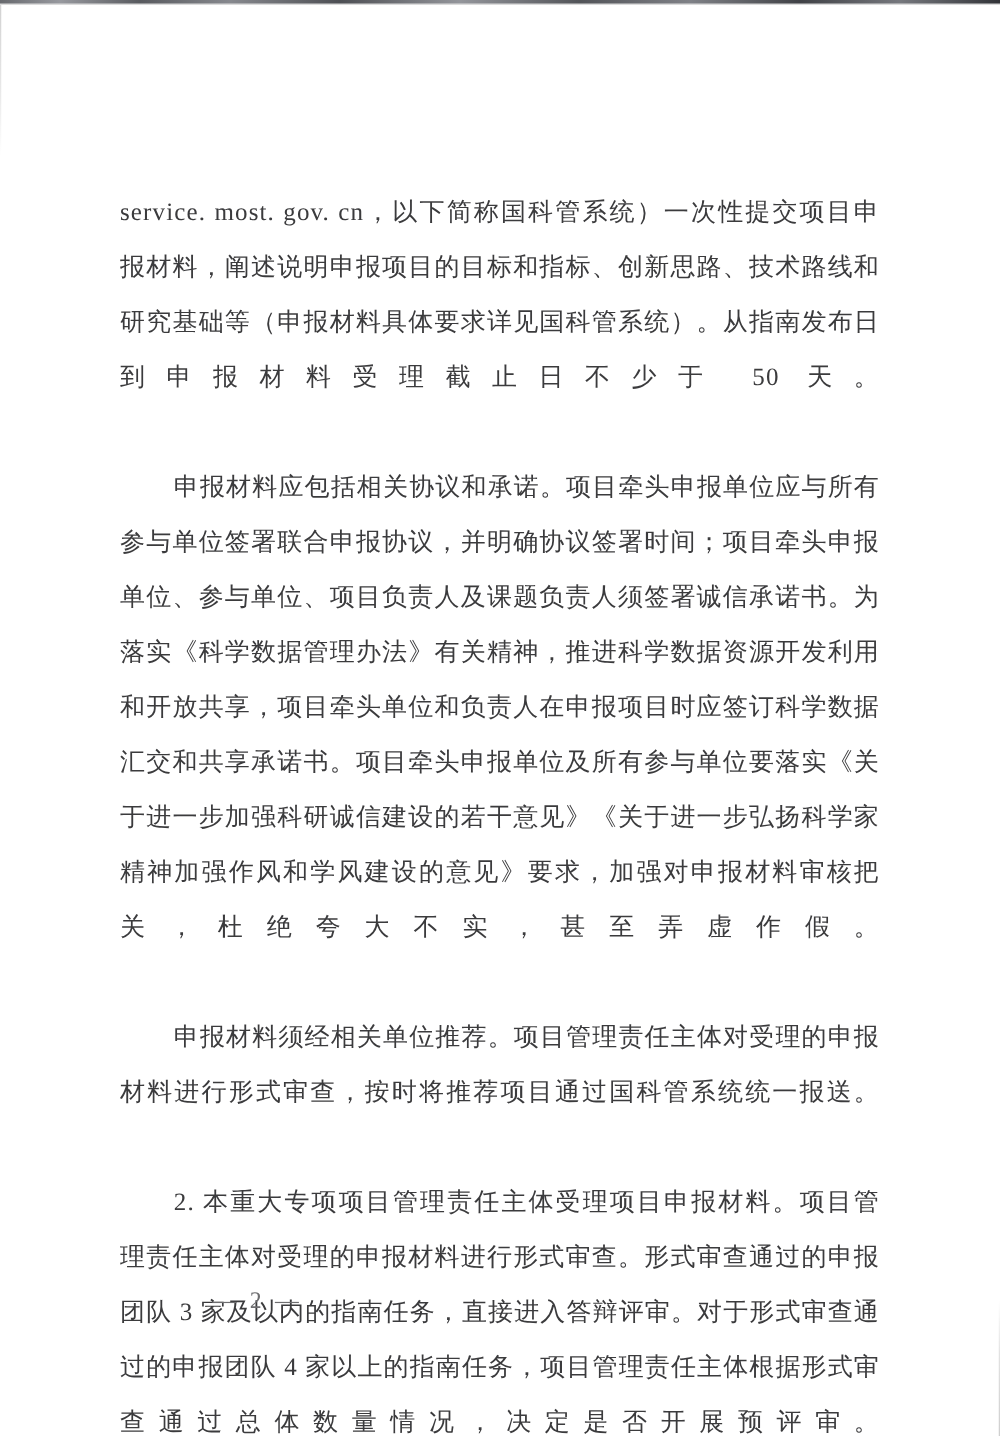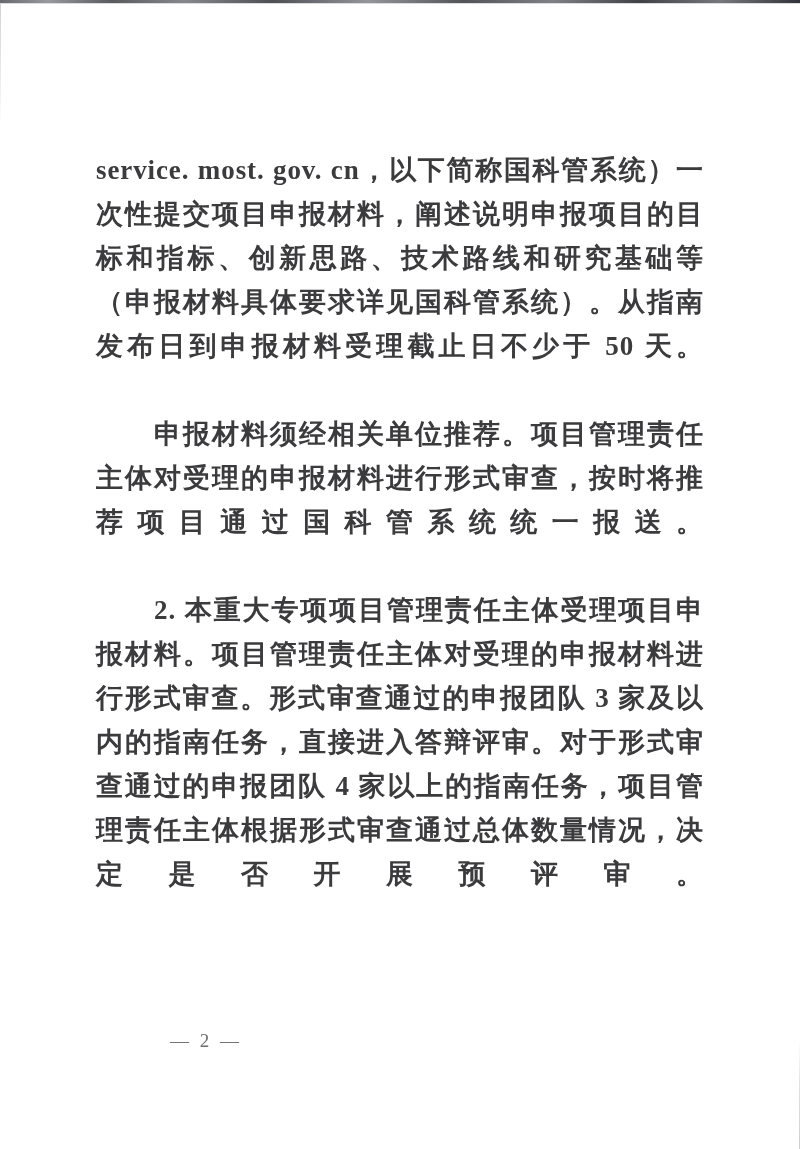--- a/index.html
+++ b/index.html
@@ -74,28 +74,27 @@
     position: absolute;
     left: 96px;
     top: 148px;
     width: 608px;
   }
 
   
   .para {
     margin: 0;
     font-family: "Liberation Serif", "DejaVu Serif", serif;
-    font-size: 27px;
+    font-size: 20px;
     line-height: 44px;
     color: #3b3b3d;
     text-align: justify;
     text-justify: inter-character;
     letter-spacing: 0.9px;
     word-break: break-all;
-    font-weight: bold;
     -webkit-font-smoothing: antialiased;
   }
 
   .para.indent {
     text-indent: 2.15em;
   }
 
   
   .para::after {
     content: "";
@@ -122,20 +121,21 @@
 <div class="page">
 
   <div class="scan-edge-top"></div>
   <div class="scan-edge-top-soft"></div>
   <div class="scan-edge-left"></div>
   <div class="scan-edge-right"></div>
 
   <div class="text-block">
     <p class="para">service. most. gov. cn，以下简称国科管系统）一次性提交项目申报材料，阐述说明申报项目的目标和指标、创新思路、技术路线和研究基础等（申报材料具体要求详见国科管系统）。从指南发布日到申报材料受理截止日不少于 50 天。</p>
 
+    <p class="para indent">申报材料应包括相关协议和承诺。项目牵头申报单位应与所有参与单位签署联合申报协议，并明确协议签署时间；项目牵头申报单位、参与单位、项目负责人及课题负责人须签署诚信承诺书。为落实《科学数据管理办法》有关精神，推进科学数据资源开发利用和开放共享，项目牵头单位和负责人在申报项目时应签订科学数据汇交和共享承诺书。项目牵头申报单位及所有参与单位要落实《关于进一步加强科研诚信建设的若干意见》《关于进一步弘扬科学家精神加强作风和学风建设的意见》要求，加强对申报材料审核把关，杜绝夸大不实，甚至弄虚作假。</p>
 
     <p class="para indent">申报材料须经相关单位推荐。项目管理责任主体对受理的申报材料进行形式审查，按时将推荐项目通过国科管系统统一报送。</p>
 
     <p class="para indent">2. 本重大专项项目管理责任主体受理项目申报材料。项目管理责任主体对受理的申报材料进行形式审查。形式审查通过的申报团队 3 家及以内的指南任务，直接进入答辩评审。对于形式审查通过的申报团队 4 家以上的指南任务，项目管理责任主体根据形式审查通过总体数量情况，决定是否开展预评审。</p>
   </div>
 
   <div class="footer">— 2 —</div>
 
 </div>
 

